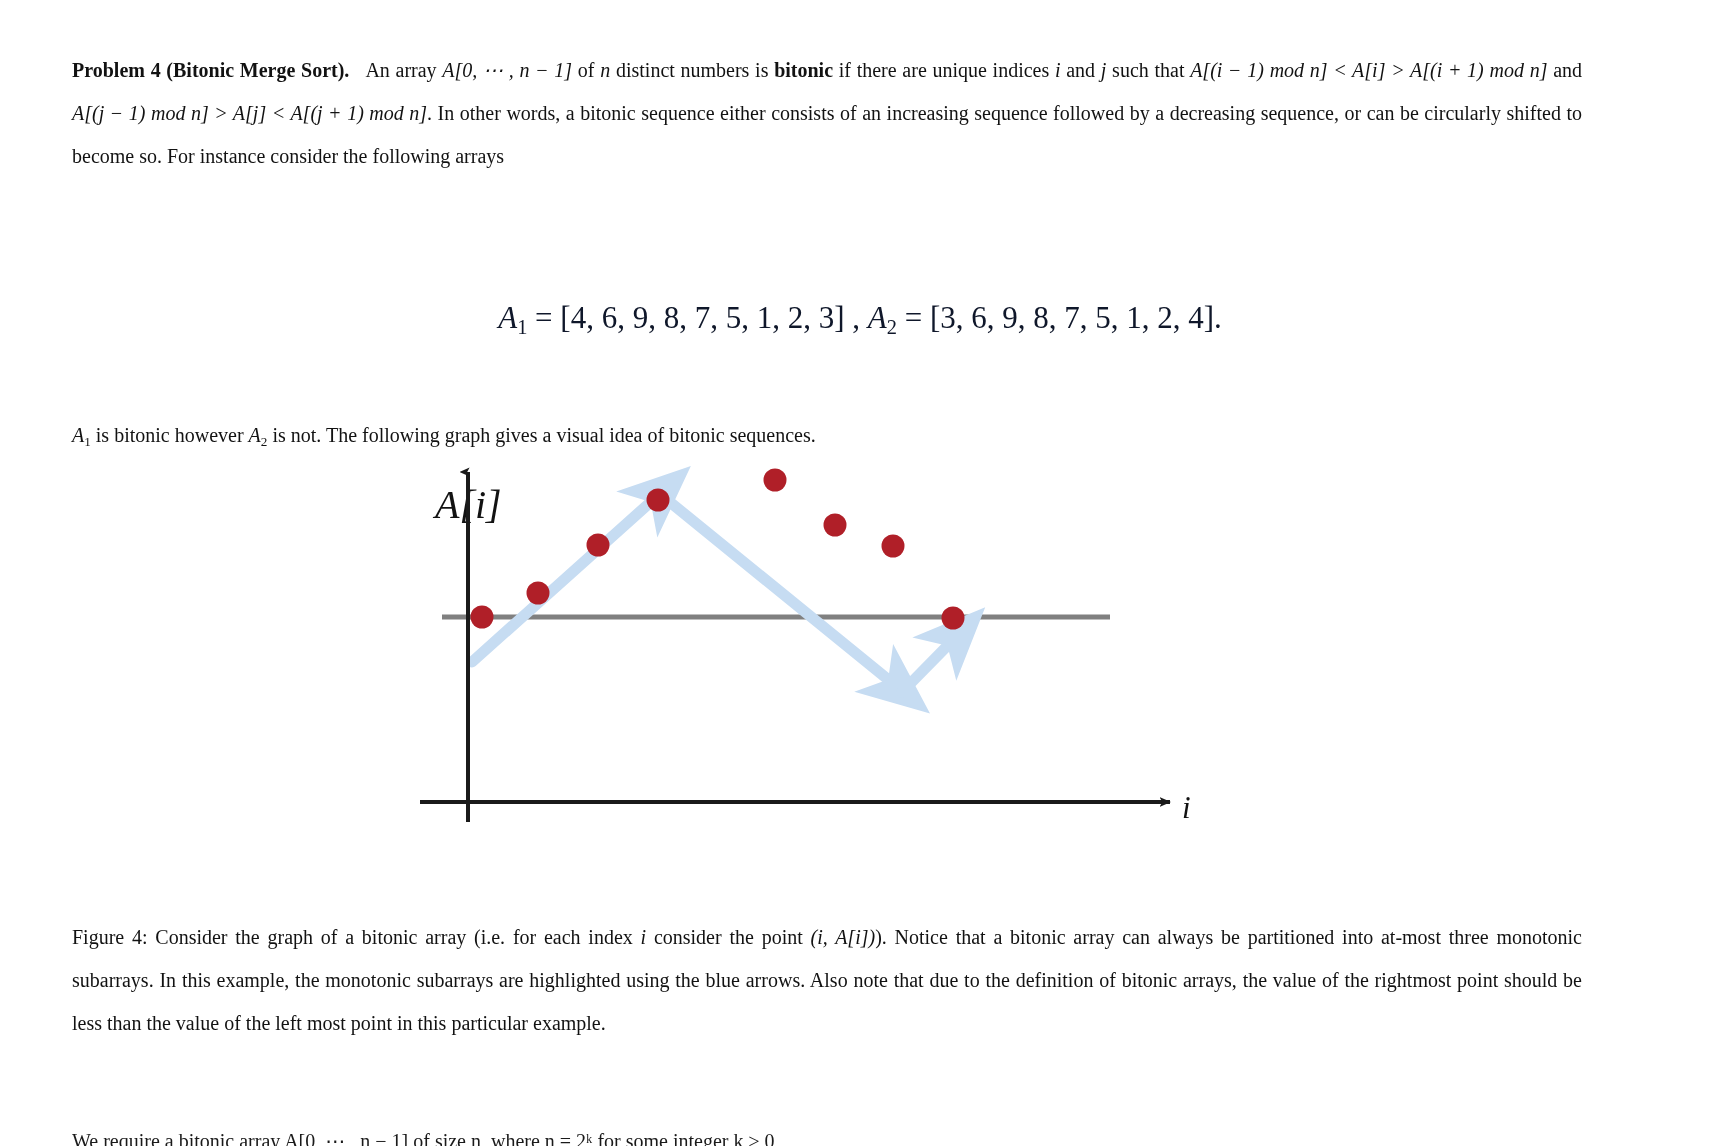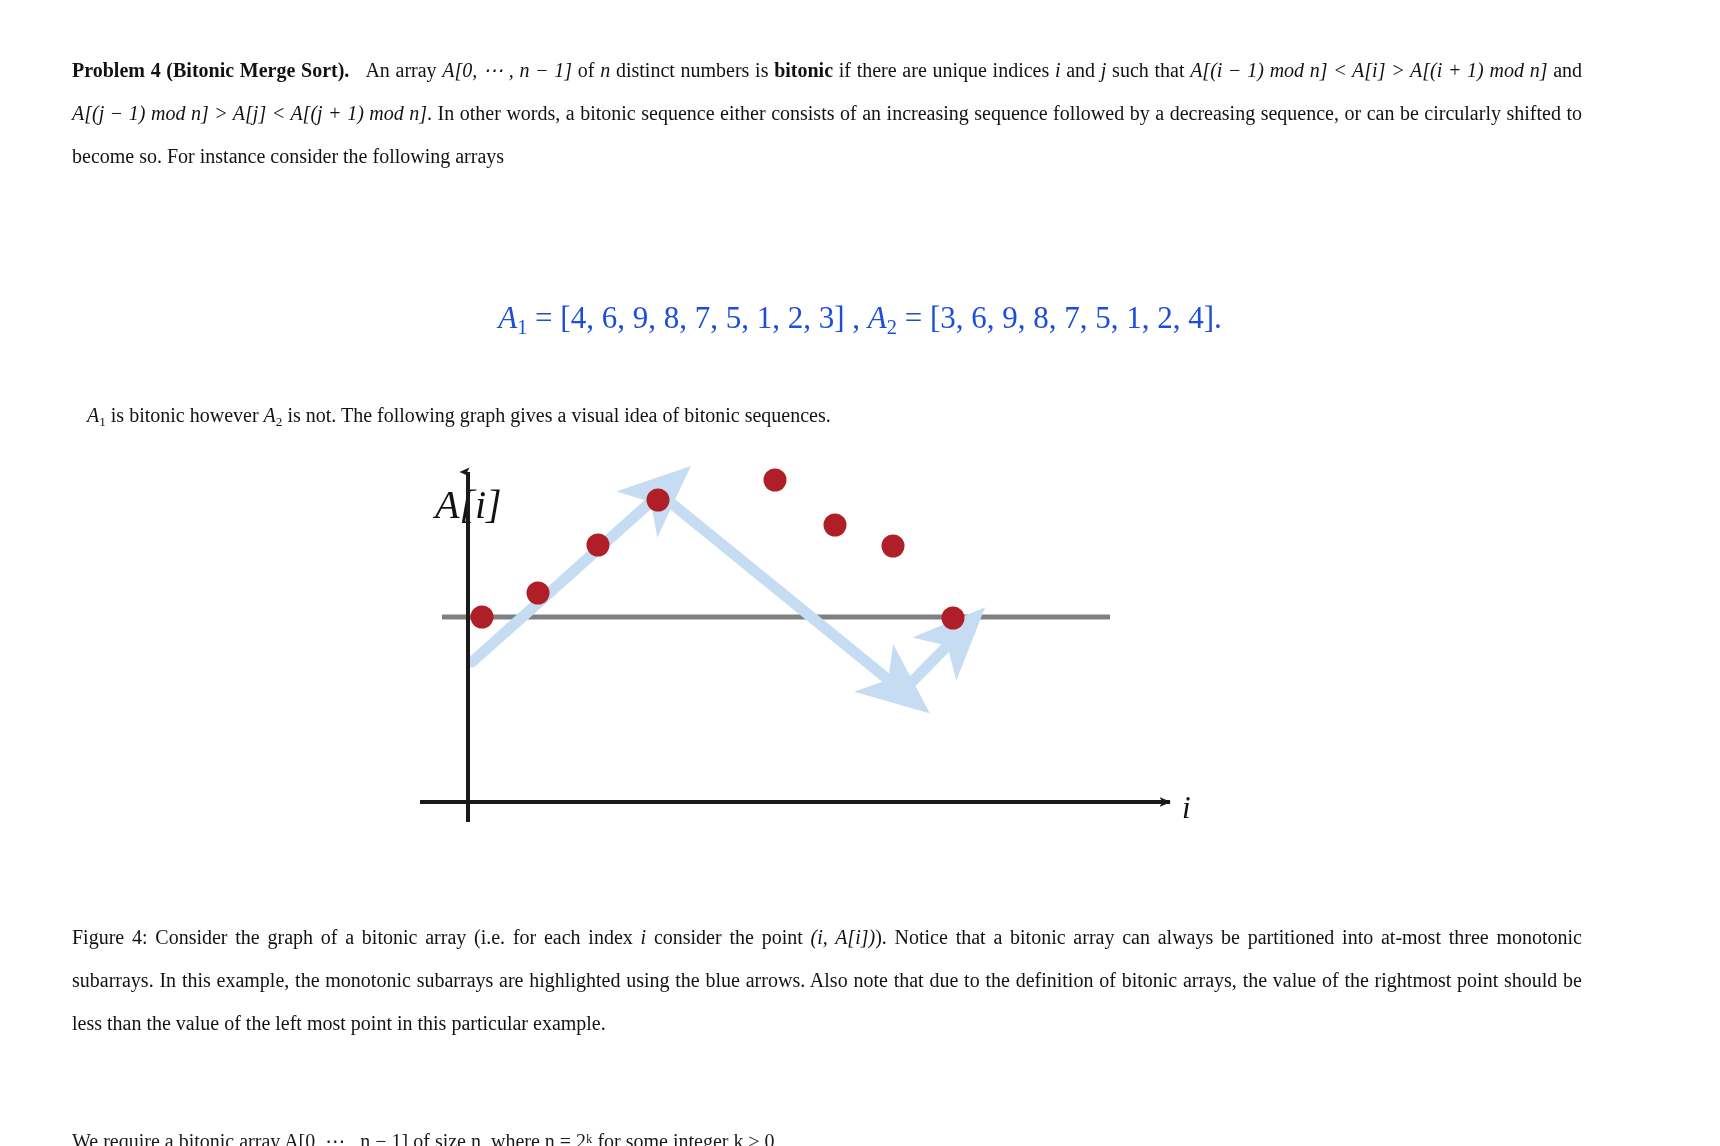--- a/index.html
+++ b/index.html
@@ -13,32 +13,32 @@
   
   .para{
     position:absolute;
     font-size:20px;
     line-height:43px;
     text-align:justify;
     text-justify:inter-word;
     color:#121212;
   }
   .p-intro{left:72px;top:49px;width:1510px;}
-  .p-bitonic{left:72px;top:394px;width:1510px;margin-left:15px;}
+  .p-bitonic{left:72px;top:414px;width:1510px;}
   .p-caption{left:72px;top:916px;width:1510px;}
   .p-cut{left:72px;top:1120px;width:1510px;color:#1a1a1a;}
 
   b.bold{font-weight:bold;}
   i.m{font-style:italic;font-family:"Liberation Serif","DejaVu Serif",serif;}
   .subn{font-size:0.66em;vertical-align:-0.28em;font-style:normal;}
 
   
   .equation{
     position:absolute;left:0;top:300px;width:1720px;
-    text-align:center;font-size:31px;color:#1d4ed8;
+    text-align:center;font-size:31px;color:#0f172a;
   }
 
   
   .figure{
     position:absolute;left:420px;top:452px;
     width:880px;height:420px;
   }
   .figure svg{display:block;}
   .ylabel{
     position:absolute;left:435px;top:455px;

